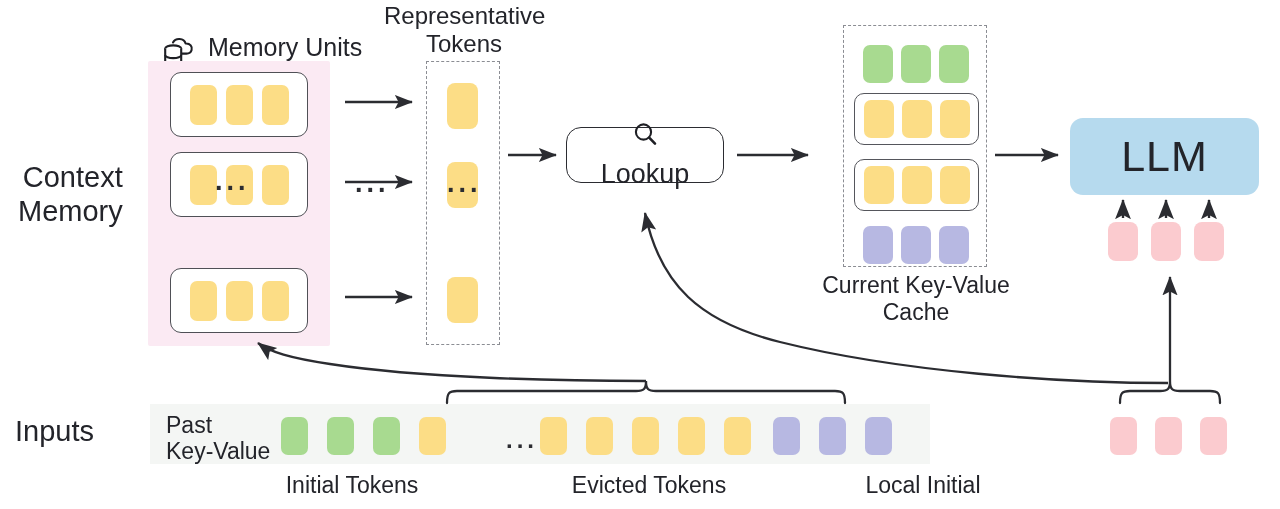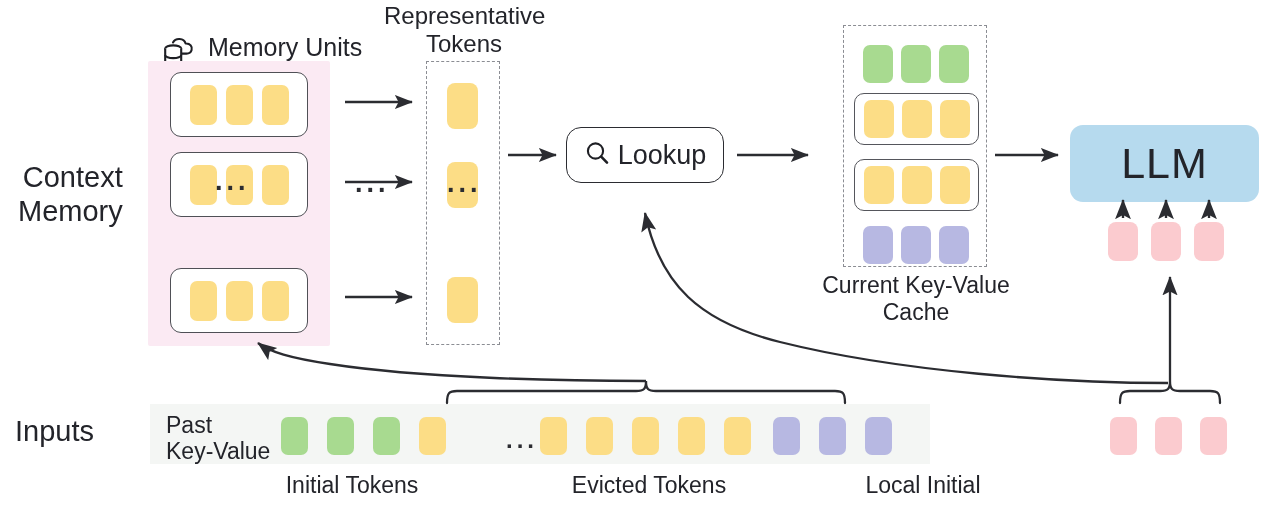--- a/index.html
+++ b/index.html
@@ -121,20 +121,21 @@
     left:566px; top:127px;
     width:158px; height:56px;
     border:1.9px solid #2b2c31;
     border-radius:15px;
     box-sizing:border-box;
     background:#fff;
     display:flex;
     align-items:center;
     justify-content:center;
     gap:7px;
+    flex-direction:column;
   }
   #lookup-box .txt{font-size:27px;}
 
   
   #kv-cache-box{
     left:843px; top:25px;
     width:144px; height:242px;
     border:1.7px dashed #8b8d93;
     box-sizing:border-box;
   }
@@ -166,21 +167,21 @@
     font-size:23px;
     text-align:center;
   }
 
   
   #llm-box{
     left:1070px; top:118px;
     width:189px; height:77px;
     background:#b6daee;
     border-radius:13px;
-    display:flex; align-items:center; justify-content:center;margin-top:7px;
+    display:flex; align-items:center; justify-content:center;
   }
   #llm-box .txt{font-size:43px; letter-spacing:1px;}
 
   
   .llm-input-cell{
     position:absolute;
     width:30px;height:39px;
     border-radius:8px;
     background:#fbcbcf;
   }

